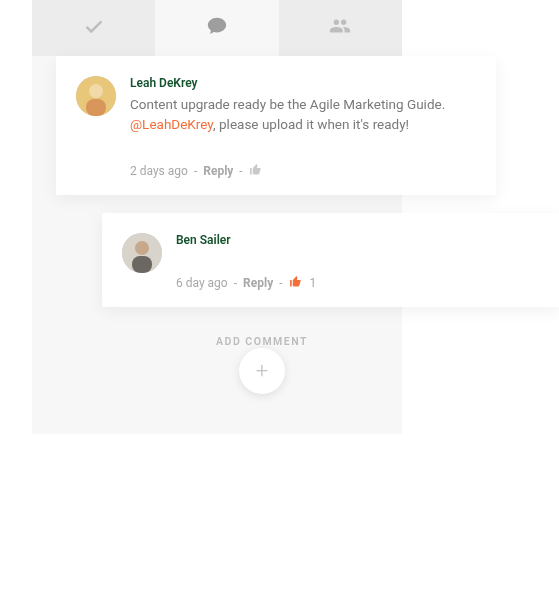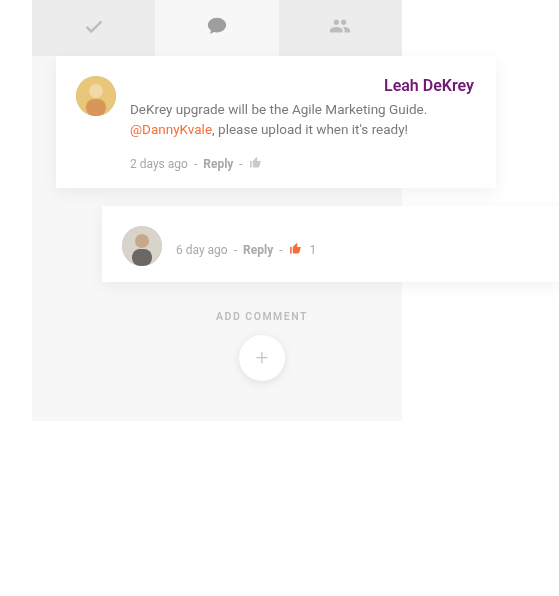--- a/index.html
+++ b/index.html
@@ -65,40 +65,39 @@
     width: 40px;
     height: 40px;
     border-radius: 50%;
     flex-shrink: 0;
     background: #ccc;
     overflow: hidden;
   }
   .avatar svg { width: 100%; height: 100%; display:block; }
   .comment-body { flex: 1; }
   .author {
-    font-size: 16px;
+    font-size: 12px;
     font-weight: 600;
-    color: #701a75;
+    color: #14532d;
     margin-bottom: 4px;
-    text-align: right;
   }
   .text {
     font-size: 13.5px;
     color: #7a7a7a;
     line-height: 1.5;
     white-space: pre-wrap;
   }
   .mention { color: #f36f3a; }
   .meta {
     display: flex;
     align-items: center;
     gap: 6px;
     font-size: 12px;
     color: #a8a8a8;
-    margin-top: 16px;
+    margin-top: 28px;
     text-align: right;
   }
   .meta-sep { color: #a8a8a8; }
   .meta .reply { cursor: pointer; font-weight: bold; }
   .thumb {
     width: 13px; height: 13px;
     fill: #c9c9c9;
     cursor: pointer;
   }
   .thumb.liked { fill: #f36f3a; }
@@ -106,21 +105,20 @@
   .add-comment-area {
     margin-top: 28px;
     text-align: center;
     padding-left: 90px;
   }
   .add-label {
     font-size: 10.5px;
     letter-spacing: 1.5px;
     color: #bcbcbc;
     font-weight: 600;
-    margin-bottom: 12px;
   }
   .add-btn {
     width: 46px;
     height: 46px;
     border-radius: 50%;
     background: #fff;
     box-shadow: 0 2px 10px rgba(0,0,0,0.10);
     display: flex;
     align-items: center;
     justify-content: center;
@@ -163,21 +161,21 @@
   <div class="comment-card card-1">
     <div class="avatar">
       <svg viewBox="0 0 40 40">
           <rect width="40" height="40" fill="#e8c77a"></rect>
           <circle cx="20" cy="15" r="7" fill="#f1d9a8"></circle>
           <rect x="10" y="23" width="20" height="17" rx="8" fill="#d9965a"></rect>
         </svg>
     </div>
     <div class="comment-body">
       <div class="author">Leah DeKrey</div>
-      <div class="text"><span>DeKrey upgrade will be the Agile Marketing Guide. </span><span class="mention">@DannyKvale</span><span>, please upload it when it's ready!</span></div>
+      <div class="text"><span>Content upgrade ready be the Agile Marketing Guide. </span><span class="mention">@LeahDeKrey</span><span>, please upload it when it's ready!</span></div>
       <div class="meta">
         <span>2 days ago</span>
         <span class="meta-sep">-</span>
         <span class="reply">Reply</span>
         <span class="meta-sep">-</span>
         <span>
           <svg class="thumb" viewBox="0 0 24 24">
               <path d="M2 21h3V9H2v12zM22 11c0-1.1-.9-2-2-2h-5.3l.8-4 .03-.32c0-.41-.17-.79-.44-1.06L14 2 7.6 8.6C7.22 8.95 7 9.45 7 10v9c0 1.1.9 2 2 2h8c.8 0 1.5-.5 1.8-1.2l2.1-6.3c.07-.2.1-.4.1-.6V11z"></path>
             </svg>
         </span>
@@ -187,20 +185,21 @@
 
   <div class="comment-card card-2">
     <div class="avatar">
       <svg viewBox="0 0 40 40">
           <rect width="40" height="40" fill="#d8d4cc"></rect>
           <circle cx="20" cy="15" r="7" fill="#c7a88a"></circle>
           <rect x="10" y="23" width="20" height="17" rx="8" fill="#6b6762"></rect>
         </svg>
     </div>
     <div class="comment-body">
+      <div class="author">Ben Sailer</div>
       <div class="meta">
         <span>6 day ago</span>
         <span class="meta-sep">-</span>
         <span class="reply">Reply</span>
         <span class="meta-sep">-</span>
         <span>
           <svg class="thumb liked" viewBox="0 0 24 24">
               <path d="M2 21h3V9H2v12zM22 11c0-1.1-.9-2-2-2h-5.3l.8-4 .03-.32c0-.41-.17-.79-.44-1.06L14 2 7.6 8.6C7.22 8.95 7 9.45 7 10v9c0 1.1.9 2 2 2h8c.8 0 1.5-.5 1.8-1.2l2.1-6.3c.07-.2.1-.4.1-.6V11z"></path>
             </svg>
         </span>

